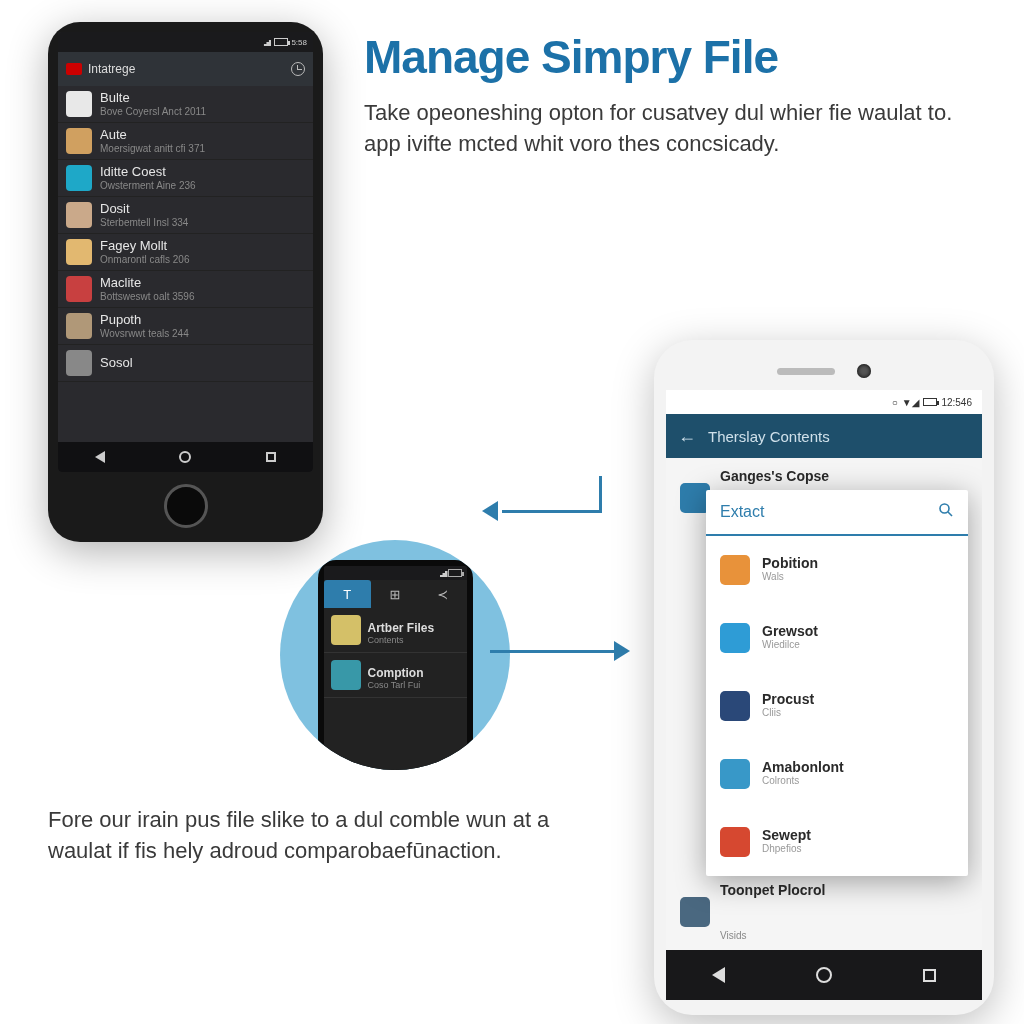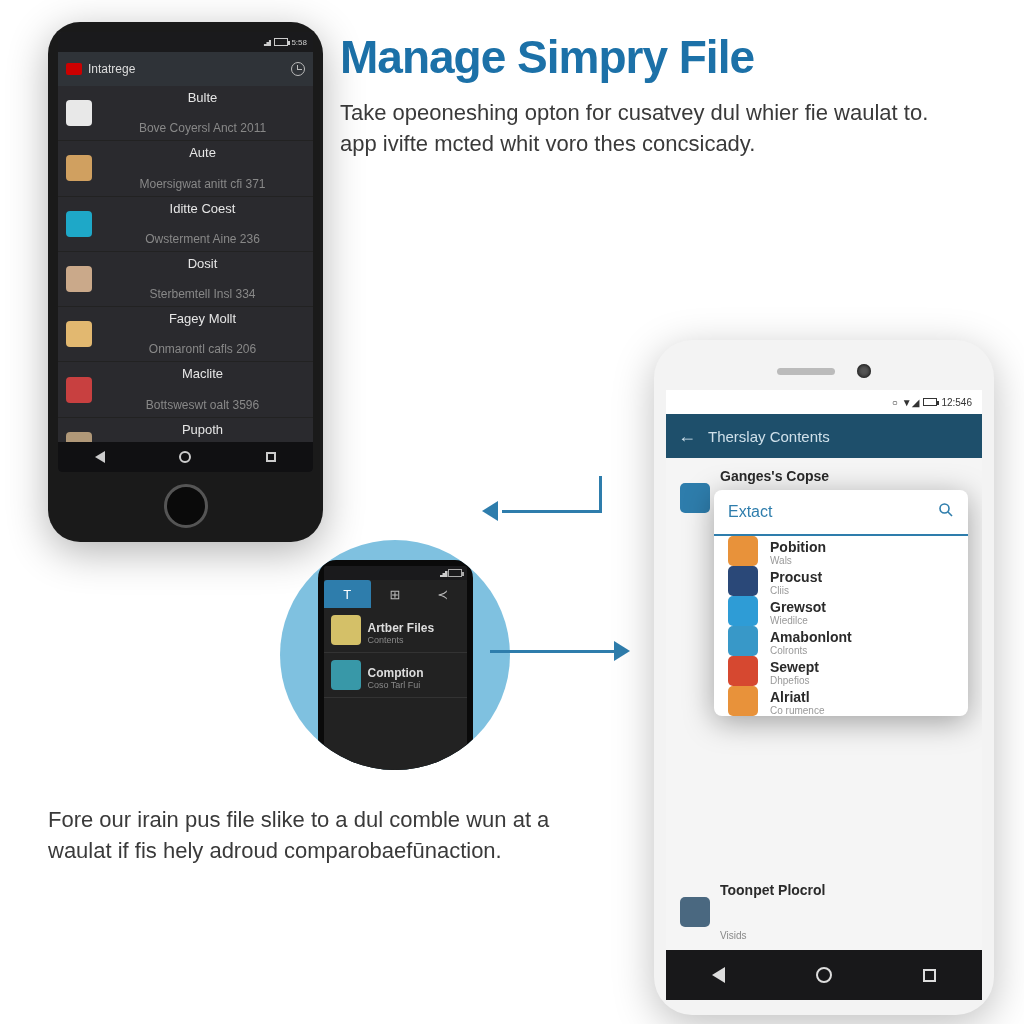--- a/index.html
+++ b/index.html
@@ -25,21 +25,20 @@
   box-shadow: 0 10px 40px rgba(0,0,0,.3);
 }
 .phone1-screen {
   width: 100%;
   height: 440px;
   background: #2a2a2e;
   border-radius: 4px;
   overflow: hidden;
   display: flex;
   flex-direction: column;
-  text-align: center;
 }
 .phone1-home {
   width: 44px;
   height: 44px;
   border-radius: 50%;
   border: 3px solid #555;
   margin: 12px auto 0;
   background: #0a0a0a;
 }
 .status1 {
@@ -76,37 +75,37 @@
   border-bottom: 1px solid #222;
 }
 .row1 .thumb {
   width: 26px;
   height: 26px;
   border-radius: 4px;
   flex-shrink: 0;
 }
 .row1 .txt { flex: 1; }
 .row1 .t { color: #e6e6e6; font-size: 13px; line-height: 1.1; }
-.row1 .s { color: #888; font-size: 12px; margin-top: 16px; }
+.row1 .s { color: #888; font-size: 10px; }
 .navbar {
   height: 30px;
   background: #101012;
   display: flex;
   justify-content: space-around;
   align-items: center;
   color: #ccc;
 }
 .nav-tri { width: 0; height: 0; border-top: 6px solid transparent; border-bottom: 6px solid transparent; border-right: 10px solid #ccc; }
 .nav-circ { width: 12px; height: 12px; border: 2px solid #ccc; border-radius: 50%; }
 .nav-sq { width: 10px; height: 10px; border: 2px solid #ccc; }
 
 
 .textblock1 {
   position: absolute;
-  left: 340px;
+  left: 364px;
   top: 30px;
   width: 620px;
 }
 .h1 {
   color: #1c71a8;
   font-size: 46px;
   font-weight: 700;
   letter-spacing: -1px;
   margin-bottom: 14px;
 }
@@ -273,42 +272,42 @@
   color: #555;
   font-size: 14px;
 }
 .bgrow .ic { width: 30px; height: 30px; border-radius: 5px; flex-shrink: 0; }
 .bgrow .mt { font-weight: 600; color: #2a2a2a; font-size: 14px; }
 .bgrow .st { font-size: 10px; color: #888; margin-top: 32px; }
 
 
 .popup {
   position: absolute;
-  left: 48px;
+  left: 40px;
   right: 14px;
   top: 100px;
   background: #fff;
-  border-radius: 8px;
+  border-radius: 2px;
   box-shadow: 0 6px 30px rgba(0,0,0,.35);
   overflow: hidden;
 }
 .popup-head {
   display: flex;
   align-items: center;
   justify-content: space-between;
   padding: 12px 14px;
   border-bottom: 2px solid #2e7dac;
 }
 .popup-head .lbl { color: #2e7dac; font-size: 16px; font-weight: 500; }
 .popup-head .mag { color: #2e7dac; font-size: 16px; }
 .popup-row {
   display: flex;
-  align-items: flex-end;
+  align-items: flex-start;
   gap: 12px;
-  padding: 0 14px;
+  padding: 19px 14px;
 }
 .popup-row .pic { width: 30px; height: 30px; border-radius: 5px; flex-shrink: 0; }
 .popup-row .pt { font-size: 14px; font-weight: 600; color: #2a2a2a; }
 .popup-row .ps { font-size: 10px; color: #999; }
 
 .navbar2 {
   height: 50px;
   background: #18181a;
   display: flex;
   justify-content: space-around;
@@ -507,54 +506,47 @@
       </div>
       <div id="popup-list">
           <div class="popup-row">
             <div class="pic" style="background:#e8923a"></div>
     <div>
               <div class="pt">Pobition</div>
     <div class="ps">Wals</div>
             </div>
           </div>
           <div class="popup-row">
+            <div class="pic" style="background:#2e9cd6"></div>
+    <div>
+              <div class="pt">Grewsot</div>
+    <div class="ps">Wiedilce</div>
+            </div>
+          </div>
+          <div class="popup-row">
             <div class="pic" style="background:#2a4878"></div>
     <div>
               <div class="pt">Procust</div>
     <div class="ps">Cliis</div>
-            </div>
-          </div>
-          <div class="popup-row">
-            <div class="pic" style="background:#2e9cd6"></div>
-    <div>
-              <div class="pt">Grewsot</div>
-    <div class="ps">Wiedilce</div>
             </div>
           </div>
           <div class="popup-row">
             <div class="pic" style="background:#3898c8"></div>
     <div>
               <div class="pt">Amabonlont</div>
     <div class="ps">Colronts</div>
             </div>
           </div>
           <div class="popup-row">
             <div class="pic" style="background:#d64830"></div>
     <div>
               <div class="pt">Sewept</div>
     <div class="ps">Dhpefios</div>
             </div>
           </div>
-          <div class="popup-row">
-            <div class="pic" style="background:#e8923a"></div>
-    <div>
-              <div class="pt">Alriatl</div>
-    <div class="ps">Co rumence</div>
-            </div>
-          </div>
         </div>
     </div>
   </div>
   <div class="navbar2">
     <div class="nav2-tri"></div>
     <div class="nav2-circ"></div>
     <div class="nav2-sq"></div>
   </div>
 </div>
 

